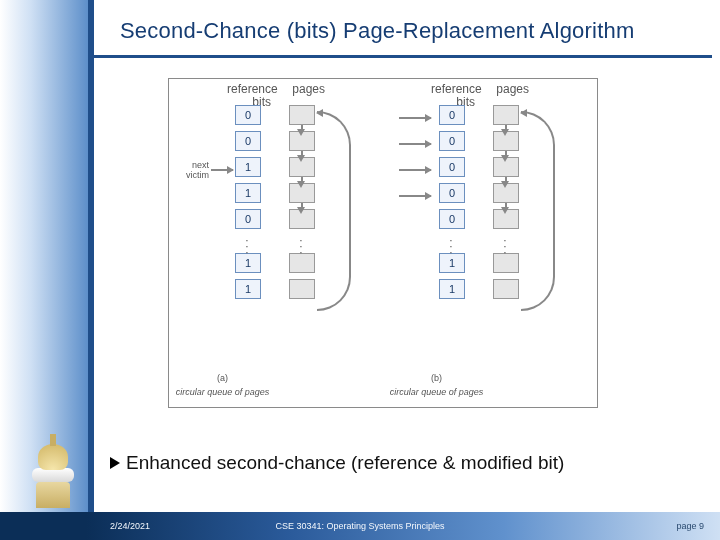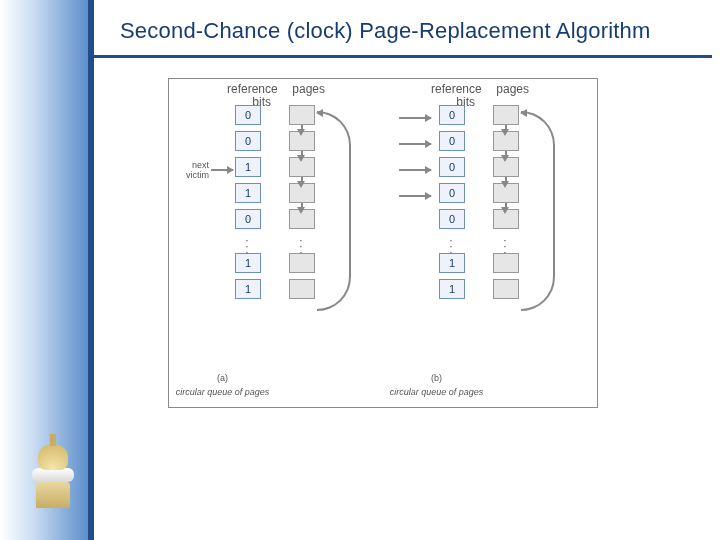--- a/index.html
+++ b/index.html
@@ -68,21 +68,21 @@
   .dome .d4 { position:absolute; left: 28px; bottom: 62px; width: 6px; height: 12px; background: #c8ae64; }
 </style>
 </head>
 <body>
 
 <div class="slide">
   <div class="leftbar"></div>
   <div class="leftbar-edge"></div>
 
   <div class="titlewrap">
-    <div class="title">Second-Chance (clock) Page-Replacement Algorithm</div>
+    <div class="title">Second-Chance (bits) Page-Replacement Algorithm</div>
   </div>
 
   <div class="diagram">
 
     <div class="half a">
       <div class="colhdr bits" style="left:58px">reference<br>bits</div>
       <div class="colhdr pages" style="left:112px">pages</div>
 
       <div class="victim" style="left:4px; top:78px; width:36px">next<br>victim</div>
       <div class="ptr-arrow" style="left:42px; top:86px; width:22px"></div>
@@ -166,21 +166,30 @@
 
       <div class="loopcurve" style="left:138px; top:28px; width:34px; height:200px">
           <div class="end top"></div>
         </div>
 
       <div class="sublabel" style="left:0">(b)</div>
       <div class="caption" style="left:0">circular queue of pages</div>
     </div>
   </div>
 
+  <div class="bullet">
+    <span class="arrow"></span>
+    <span>Enhanced second-chance (reference &amp; modified bit)</span>
+  </div>
 
   <div class="dome">
     <div class="d1"></div>
       <div class="d2"></div>
       <div class="d3"></div>
       <div class="d4"></div>
   </div>
 
+  <div class="footer">
+    <span class="date">2/24/2021</span>
+    <span class="course">CSE 30341: Operating Systems Principles</span>
+    <span class="page">page 9</span>
+  </div>
 </div>
 
 </body></html>

